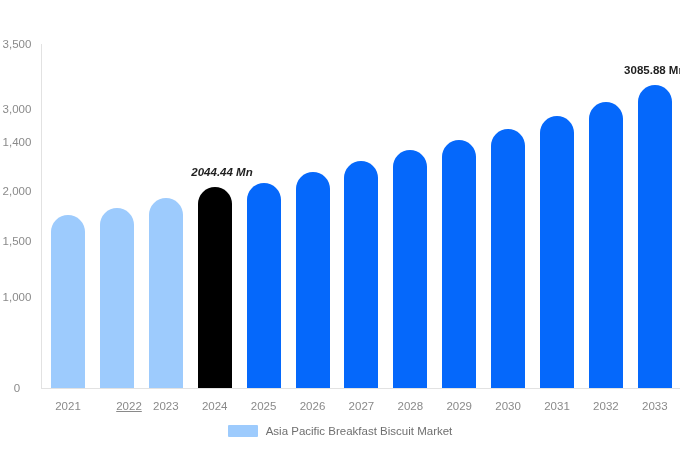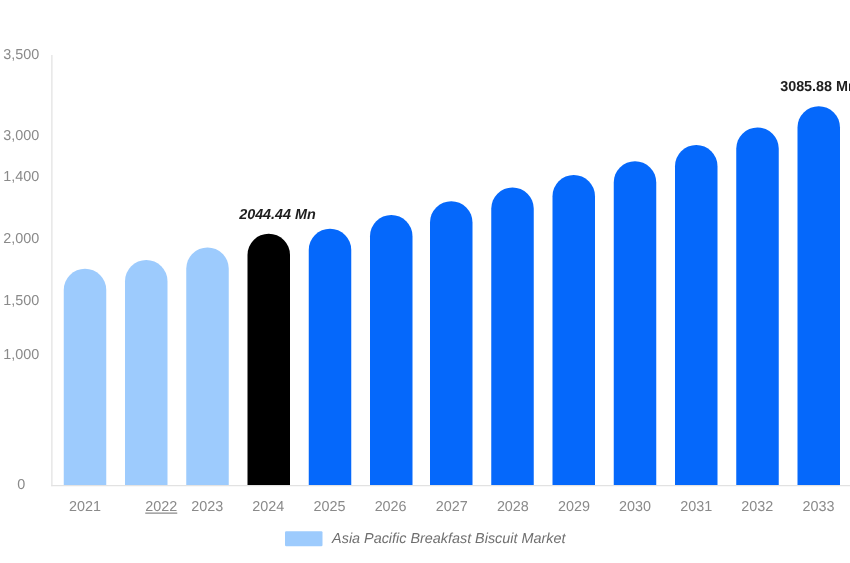--- a/index.html
+++ b/index.html
@@ -99,21 +99,20 @@
   
   #legend {
     position: absolute;
     left: 0;
     top: 425px;
     width: 680px;
     display: flex;
     justify-content: center;
     align-items: center;
     gap: 8px;
-    font-style: italic;
   }
   #legend-swatch {
     width: 30px;
     height: 12px;
     border-radius: 1px;
     background: #9dcbfd;
   }
   #legend-label {
     font-size: 11.5px;
     color: #6f6f6f;
@@ -125,21 +124,21 @@
 
 <div id="chart-root">
 
 
   <div id="y-axis-line"></div>
   <div id="x-axis-line"></div>
 
   <div id="y-ticks">
       <div class="y-tick-item" style="top: 388px;">0</div>
       <div class="y-tick-item" style="top: 338.857px; padding-left: 48px;">500</div>
-      <div class="y-tick-item" style="top: 284px;">1,000</div>
+      <div class="y-tick-item" style="top: 297px;">1,000</div>
       <div class="y-tick-item" style="top: 240.571px;">1,500</div>
       <div class="y-tick-item" style="top: 191.429px;">2,000</div>
       <div class="y-tick-item" style="top: 142.286px;">1,400</div>
       <div class="y-tick-item" style="top: 93.1429px; margin-top: 16px;">3,000</div>
       <div class="y-tick-item" style="top: 44px;">3,500</div>
     </div>
 
   <div id="bars-layer">
       <div class="bar" title="2021: 1760" style="left: 51px; top: 215.017px; width: 34px; height: 172.983px; background: rgb(157, 203, 253);"></div>
       <div class="x-tick-item" style="left: 44px;">2021</div>

